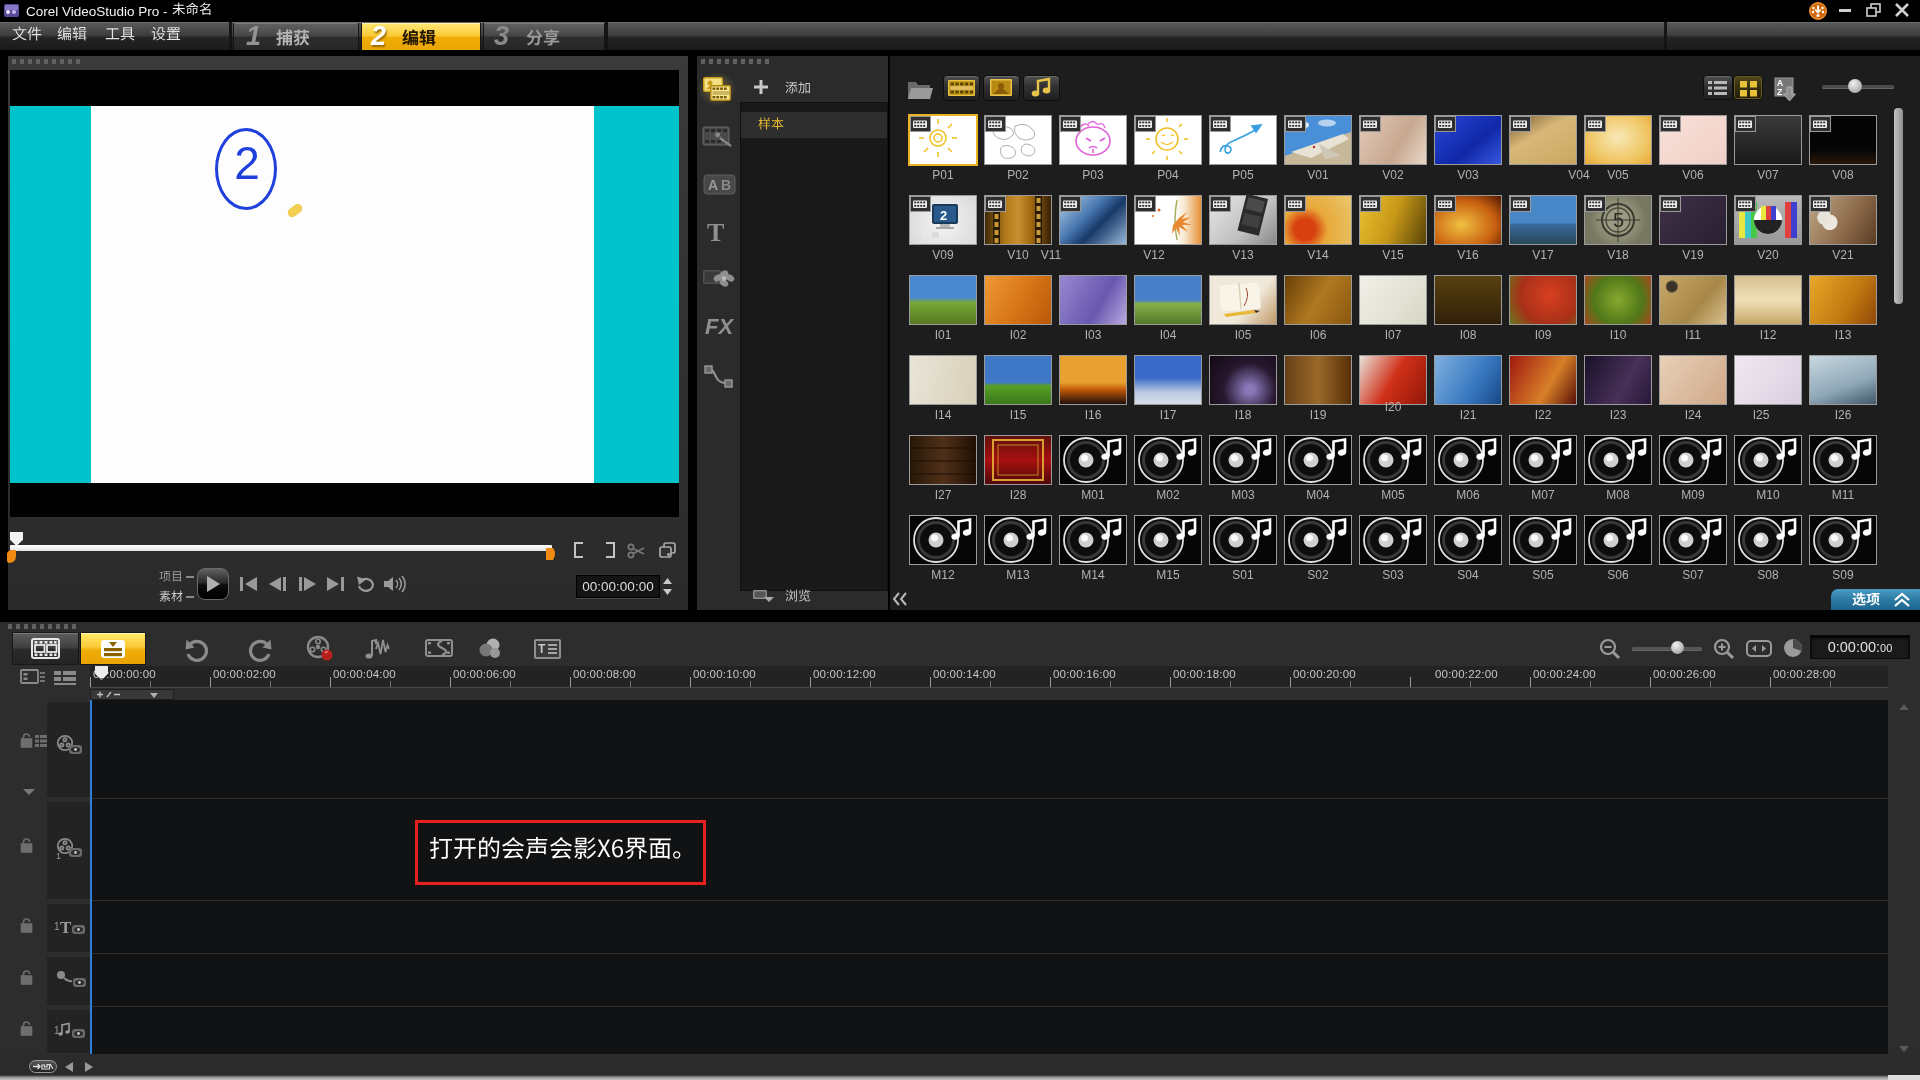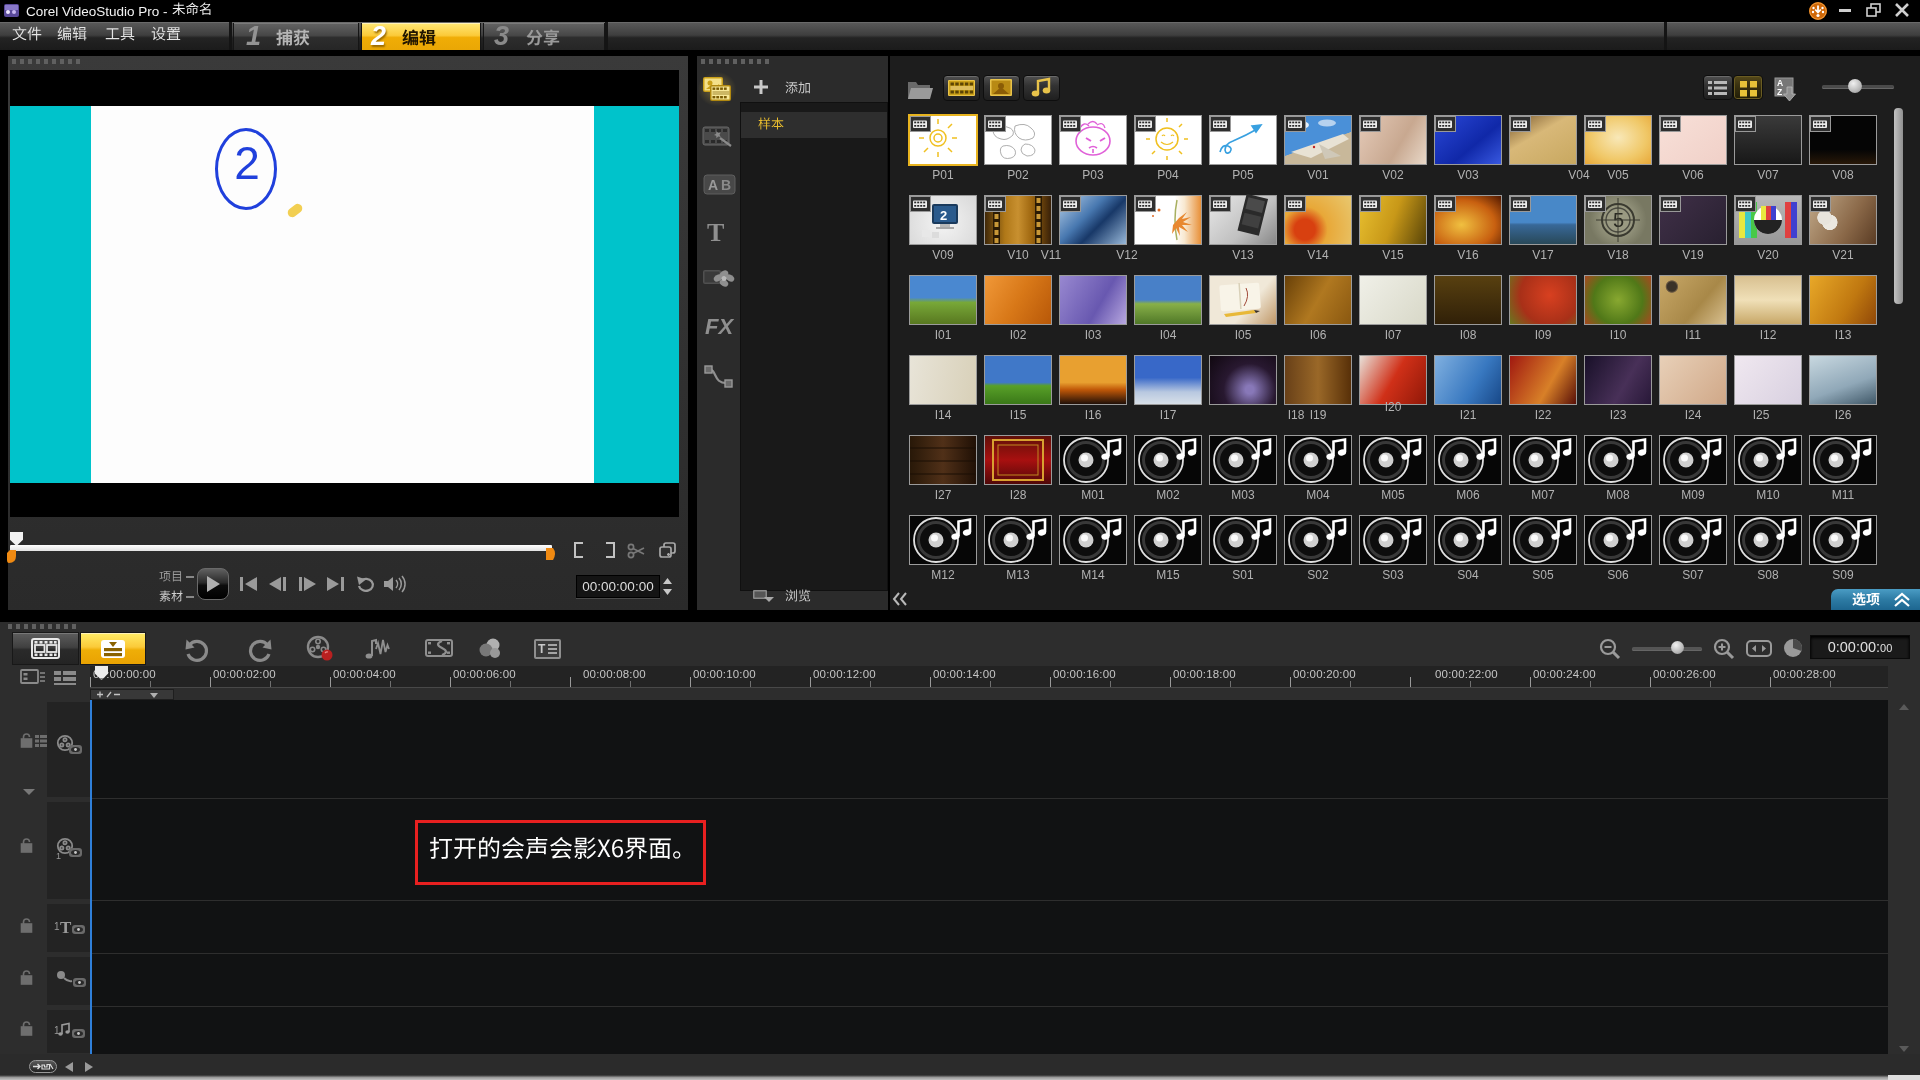--- a/index.html
+++ b/index.html
@@ -776,21 +776,21 @@
           <rect x="6.2" y="4.6" width="2" height="1.7"></rect>
           <rect x="9.2" y="4.6" width="2" height="1.7"></rect>
           <rect x="12.2" y="4.6" width="2" height="1.7"></rect>
           <rect x="3.2" y="8" width="2" height="1.7"></rect>
           <rect x="6.2" y="8" width="2" height="1.7"></rect>
           <rect x="9.2" y="8" width="2" height="1.7"></rect>
           <rect x="12.2" y="8" width="2" height="1.7"></rect>
         </g>
       </svg>
     </div>
-    <div class="tlabel" style="left:1090px;top:248px">V12</div>
+    <div class="tlabel" style="left:1117px;top:248px">V12</div>
     <div class="abs thumb" style="left:1209px;top:195px;background:linear-gradient(135deg,#e8e8e8,#c0c0c0 60%,#888)">
       <svg width="66" height="48">
         <g transform="rotate(14 44 18)">
           <rect x="32" y="0" width="22" height="38" fill="#2a2a2a"></rect>
           <rect x="34.5" y="3" width="17" height="12" fill="#4a4a4a"></rect>
           <rect x="34.5" y="19" width="17" height="12" fill="#404040"></rect>
         </g>
       </svg>
     </div>
     <div class="badge" style="left:1210px;top:196px">
@@ -1003,21 +1003,21 @@
     <div class="tlabel" style="left:1806px;top:328px">I13</div>
     <div class="abs thumb" style="left:909px;top:355px;background:linear-gradient(100deg,#e8e4d8,#d8d0b8)"></div>
     <div class="tlabel" style="left:906px;top:408px">I14</div>
     <div class="abs thumb" style="left:984px;top:355px;background:linear-gradient(#4078c8 55%,#58a028 62%,#3a7818)"></div>
     <div class="tlabel" style="left:981px;top:408px">I15</div>
     <div class="abs thumb" style="left:1059px;top:355px;background:linear-gradient(#e8a030 55%,#c05808 70%,#201008)"></div>
     <div class="tlabel" style="left:1056px;top:408px">I16</div>
     <div class="abs thumb" style="left:1134px;top:355px;background:linear-gradient(#3868c8 45%,#b8c8e0 75%,#d8e0e8)"></div>
     <div class="tlabel" style="left:1131px;top:408px">I17</div>
     <div class="abs thumb" style="left:1209px;top:355px;background:radial-gradient(circle at 60% 70%,#8878b8 8%,#281830 50%,#100810)"></div>
-    <div class="tlabel" style="left:1259px;top:408px">I18</div>
+    <div class="tlabel" style="left:1206px;top:408px">I18</div>
     <div class="abs thumb" style="left:1284px;top:355px;background:linear-gradient(90deg,#684018,#9a6828 50%,#583008)"></div>
     <div class="tlabel" style="left:1281px;top:408px">I19</div>
     <div class="abs thumb" style="left:1359px;top:355px;background:linear-gradient(120deg,#e8e0d8,#d03018 50%,#901808)"></div>
     <div class="tlabel" style="left:1356px;top:400px">I20</div>
     <div class="abs thumb" style="left:1434px;top:355px;background:linear-gradient(120deg,#80b0e0,#3878c0 60%,#184888)"></div>
     <div class="tlabel" style="left:1431px;top:408px">I21</div>
     <div class="abs thumb" style="left:1509px;top:355px;background:linear-gradient(120deg,#a01810,#d88028 60%,#581008)"></div>
     <div class="tlabel" style="left:1506px;top:408px">I22</div>
     <div class="abs thumb" style="left:1584px;top:355px;background:linear-gradient(120deg,#181028,#483058 60%,#281838)"></div>
     <div class="tlabel" style="left:1581px;top:408px">I23</div>
@@ -1465,21 +1465,21 @@
       <div class="tickmaj" style="left:120px"></div>
       <div class="rl" style="left:123px">00:00:02:00</div>
       <div class="tickmin" style="left:180px"></div>
       <div class="tickmaj" style="left:240px"></div>
       <div class="rl" style="left:243px">00:00:04:00</div>
       <div class="tickmin" style="left:300px"></div>
       <div class="tickmaj" style="left:360px"></div>
       <div class="rl" style="left:363px">00:00:06:00</div>
       <div class="tickmin" style="left:420px"></div>
       <div class="tickmaj" style="left:480px"></div>
-      <div class="rl" style="left:493px">00:00:08:00</div>
+      <div class="rl" style="left:483px">00:00:08:00</div>
       <div class="tickmin" style="left:540px"></div>
       <div class="tickmaj" style="left:600px"></div>
       <div class="rl" style="left:603px">00:00:10:00</div>
       <div class="tickmin" style="left:660px"></div>
       <div class="tickmaj" style="left:720px"></div>
       <div class="rl" style="left:723px">00:00:12:00</div>
       <div class="tickmin" style="left:780px"></div>
       <div class="tickmaj" style="left:840px"></div>
       <div class="rl" style="left:843px">00:00:14:00</div>
       <div class="tickmin" style="left:900px"></div>

